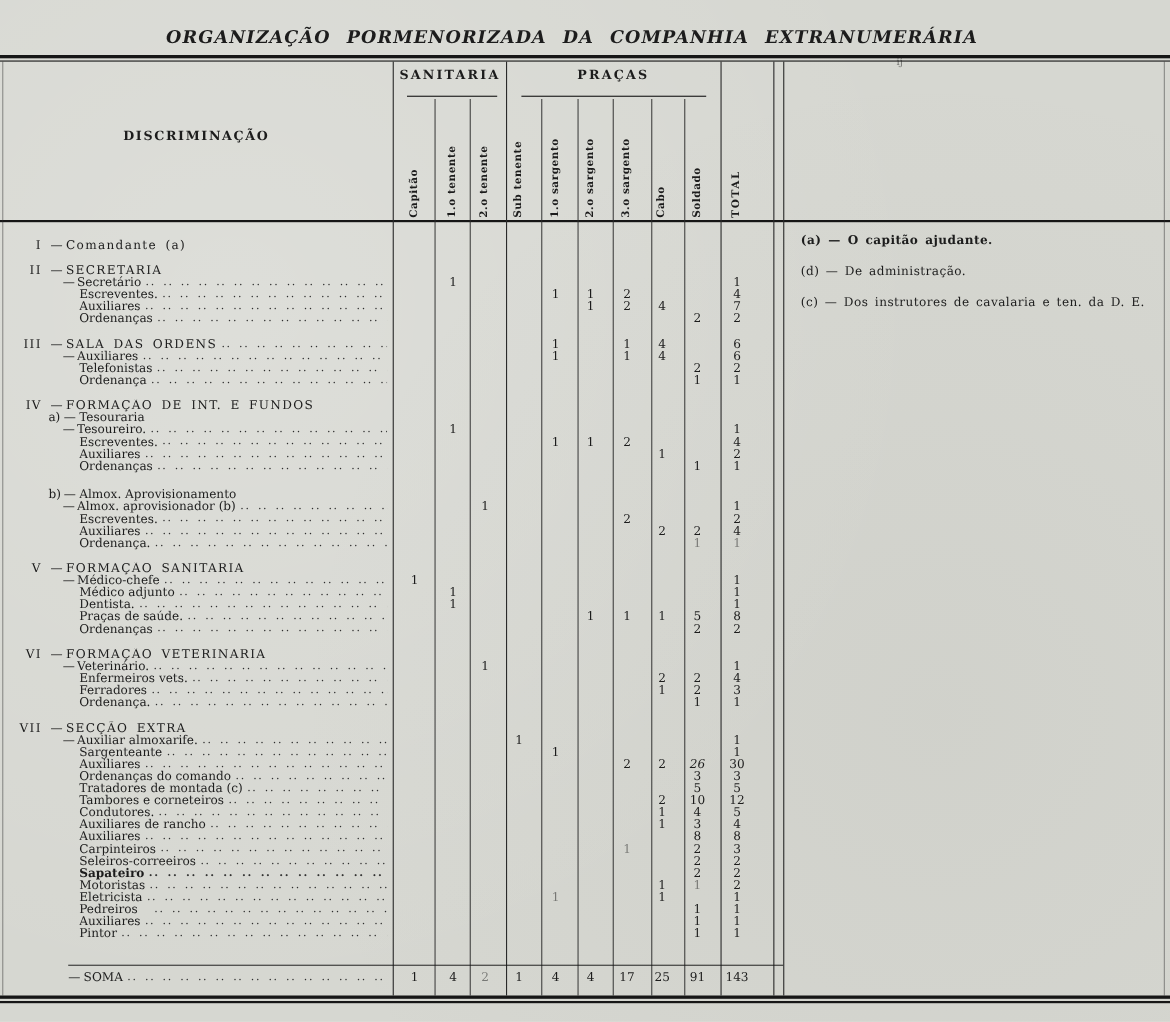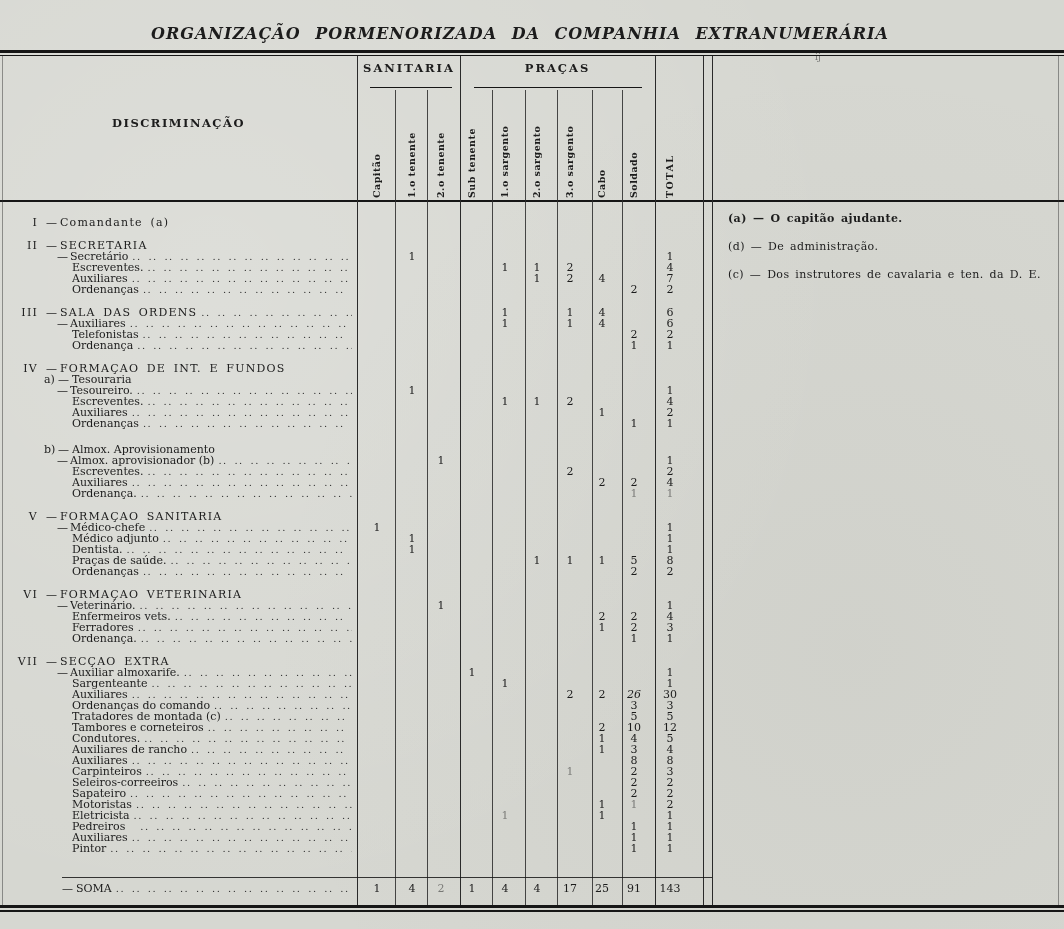--- a/index.html
+++ b/index.html
@@ -452,21 +452,21 @@
       </div>
       <div class="row" style="top: 777px;">
         <span class="labwrap" style="left: 72px; width: 280px;">
           <span class="lab">Seleiros-correeiros</span>
           <span class="lead">.. .. .. .. .. .. .. .. .. .. .. .. .. .. .. .. .. .. .. .. .. .. .. .. .. .. .. .. .. .. .. .. .. .. .. .. .. .. .. .. .. .. .. .. .. .. .. .. .. .. .. .. .. .. .. .. .. .. .. .. .. .. .. .. .. .. .. .. .. .. .. .. .. .. .. .. .. .. .. .. .. .. .. .. .. .. .. .. .. .. </span>
         </span>
         <span class="val" style="left: 616px;">2</span>
         <span class="val" style="left: 652px;">2</span>
       </div>
       <div class="row" style="top: 788px;">
-        <span class="labwrap" style="left: 72px; width: 280px;">
+        <span class="labwrap" style="left: 72px; width: 280px; font-weight: bold;">
           <span class="lab">Sapateiro</span>
           <span class="lead">.. .. .. .. .. .. .. .. .. .. .. .. .. .. .. .. .. .. .. .. .. .. .. .. .. .. .. .. .. .. .. .. .. .. .. .. .. .. .. .. .. .. .. .. .. .. .. .. .. .. .. .. .. .. .. .. .. .. .. .. .. .. .. .. .. .. .. .. .. .. .. .. .. .. .. .. .. .. .. .. .. .. .. .. .. .. .. .. .. .. </span>
         </span>
         <span class="val" style="left: 616px;">2</span>
         <span class="val" style="left: 652px;">2</span>
       </div>
       <div class="row" style="top: 799px;">
         <span class="labwrap" style="left: 72px; width: 280px;">
           <span class="lab">Motoristas</span>
           <span class="lead">.. .. .. .. .. .. .. .. .. .. .. .. .. .. .. .. .. .. .. .. .. .. .. .. .. .. .. .. .. .. .. .. .. .. .. .. .. .. .. .. .. .. .. .. .. .. .. .. .. .. .. .. .. .. .. .. .. .. .. .. .. .. .. .. .. .. .. .. .. .. .. .. .. .. .. .. .. .. .. .. .. .. .. .. .. .. .. .. .. .. </span>

